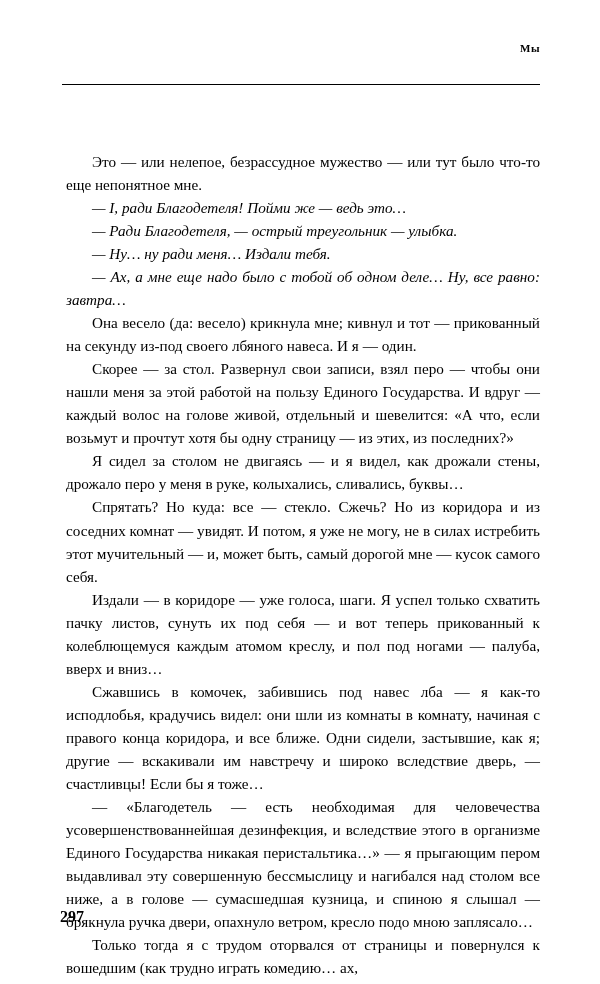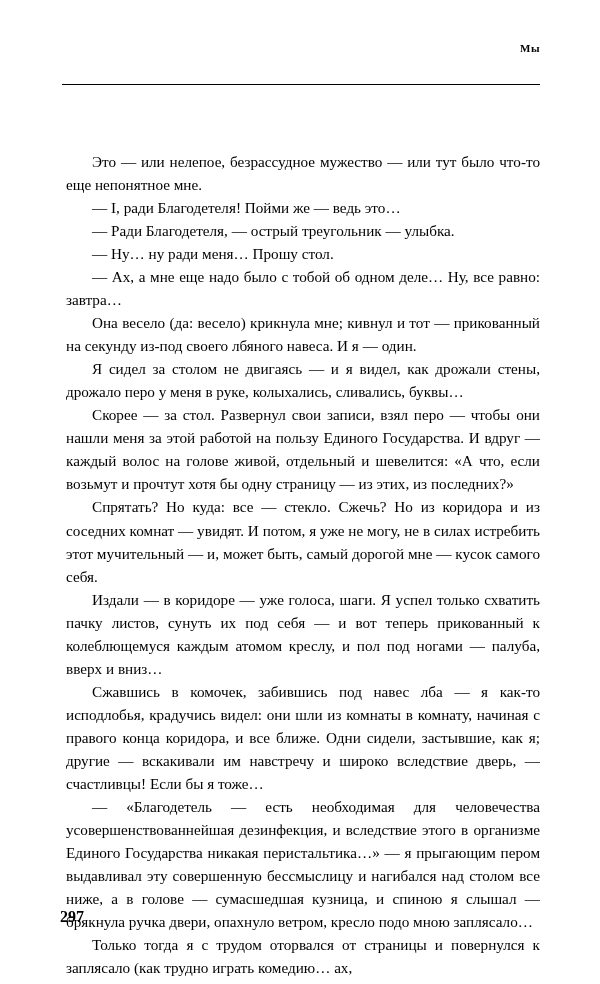--- a/index.html
+++ b/index.html
@@ -52,20 +52,21 @@
     text-justify: inter-word;
     hyphens: none;
     margin-top: 46px;
   }
   .body-text p {
     margin: 0;
     text-indent: 26px;
   }
   .body-text p.dash {
     text-indent: 26px;
+    font-style: italic;
   }
   .folio {
     position: absolute;
     left: 60px;
     top: 908px;
     width: 480px;
     text-align: left;
     font-size: 16px;
     font-weight: bold;
   }
@@ -76,27 +77,27 @@
 <div class="page">
 
   <div class="header">Мы</div>
 
   <div class="rule"></div>
 
   <div class="body-text">
     <p>Это — или нелепое, безрассудное мужество — или тут было что-то еще непонятное мне.</p>
     <p class="dash">— I, ради Благодетеля! Пойми же — ведь это…</p>
     <p class="dash">— Ради Благодетеля, — острый треугольник — улыбка.</p>
-    <p class="dash">— Ну… ну ради меня… Прошу стол.</p>
+    <p class="dash">— Ну… ну ради меня… Издали тебя.</p>
     <p class="dash">— Ах, а мне еще надо было с тобой об одном деле… Ну, все равно: завтра…</p>
     <p>Она весело (да: весело) крикнула мне; кивнул и тот — прикованный на секунду из-под своего лбяного навеса. И я — один.</p>
+    <p>Скорее — за стол. Развернул свои записи, взял перо — чтобы они нашли меня за этой работой на пользу Единого Государства. И вдруг — каждый волос на голове живой, отдельный и шевелится: «А что, если возьмут и прочтут хотя бы одну страницу — из этих, из последних?»</p>
     <p>Я сидел за столом не двигаясь — и я видел, как дрожали стены, дрожало перо у меня в руке, колыхались, сливались, буквы…</p>
-    <p>Скорее — за стол. Развернул свои записи, взял перо — чтобы они нашли меня за этой работой на пользу Единого Государства. И вдруг — каждый волос на голове живой, отдельный и шевелится: «А что, если возьмут и прочтут хотя бы одну страницу — из этих, из последних?»</p>
     <p>Спрятать? Но куда: все — стекло. Сжечь? Но из коридора и из соседних комнат — увидят. И потом, я уже не могу, не в силах истребить этот мучительный — и, может быть, самый дорогой мне — кусок самого себя.</p>
     <p>Издали — в коридоре — уже голоса, шаги. Я успел только схватить пачку листов, сунуть их под себя — и вот теперь прикованный к колеблющемуся каждым атомом креслу, и пол под ногами — палуба, вверх и вниз…</p>
     <p>Сжавшись в комочек, забившись под навес лба — я как-то исподлобья, крадучись видел: они шли из комнаты в комнату, начиная с правого конца коридора, и все ближе. Одни сидели, застывшие, как я; другие — вскакивали им навстречу и широко вследствие дверь, — счастливцы! Если бы я тоже…</p>
     <p>— «Благодетель — есть необходимая для человечества усовершенствованнейшая дезинфекция, и вследствие этого в организме Единого Государства никакая перистальтика…» — я прыгающим пером выдавливал эту совершенную бессмыслицу и нагибался над столом все ниже, а в голове — сумасшедшая кузница, и спиною я слышал — брякнула ручка двери, опахнуло ветром, кресло подо мною заплясало…</p>
-    <p>Только тогда я с трудом оторвался от страницы и повернулся к заплясало (как трудно играть комедию… ах,</p>
+    <p>Только тогда я с трудом оторвался от страницы и повернулся к вошедшим (как трудно играть комедию… ах,</p>
   </div>
 
   <div class="folio">297</div>
 
 </div>
 
 </body></html>

